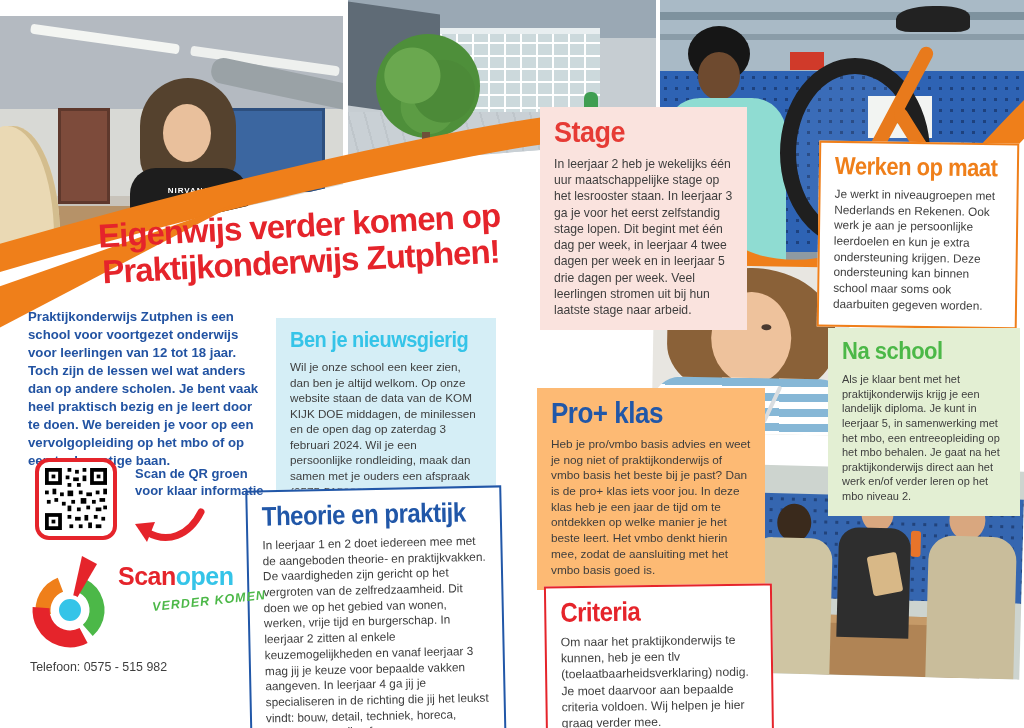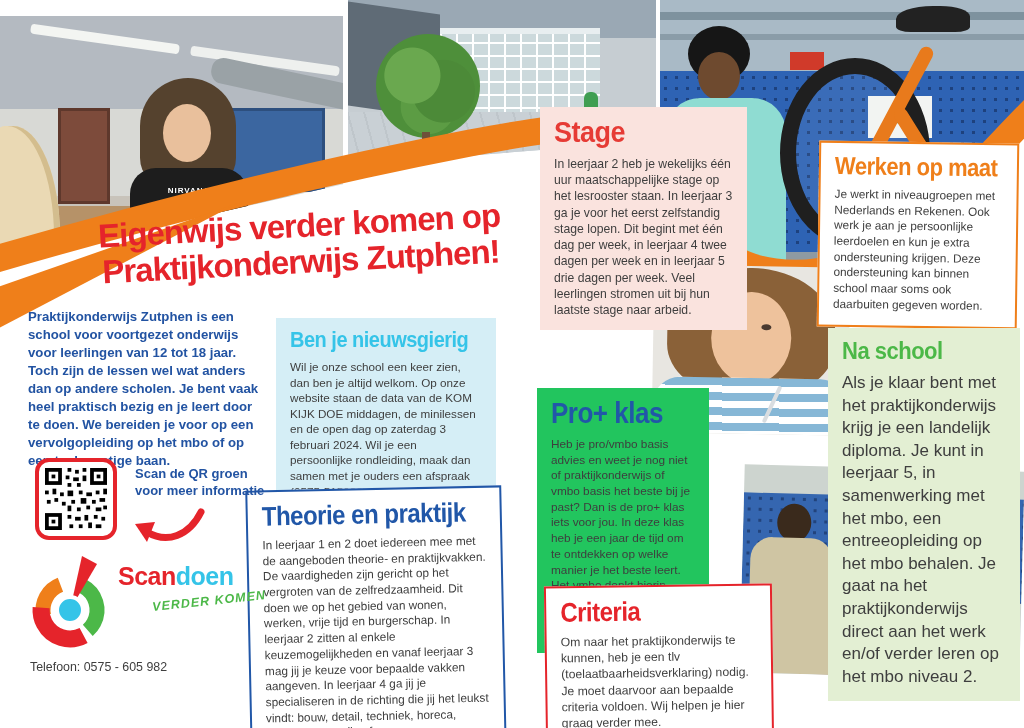--- a/index.html
+++ b/index.html
@@ -35,26 +35,26 @@
   .box p{margin:0;font-size:12.2px;line-height:1.33;color:#3e3e3e;}
   #box-stage{left:540px;top:107px;width:207px;min-height:196px;background:#fae3de;}
   #box-stage h2{color:#e63b35;font-size:27px;}
   #box-werken{left:818px;top:142px;width:200px;min-height:168px;background:#fff;
     border:2.5px solid #ef7f1a;transform:rotate(.8deg);}
   #box-werken h2{color:#ef7f1a;font-size:22px;}
   #box-werken p{font-size:11.8px;}
   #box-nieuwsgierig{left:276px;top:318px;width:220px;min-height:172px;background:#d5eef6;}
   #box-nieuwsgierig h2{color:#35c4e8;font-size:20px;}
   #box-nieuwsgierig p{font-size:11.7px;}
-  #box-pro{left:537px;top:388px;width:172px;min-height:162px;background:#22c55e;z-index:12;}
+  #box-pro{left:537px;top:388px;width:228px;min-height:162px;background:#fdba74;z-index:12;}
   #box-pro h2{color:#2157a8;font-size:26px;}
   #box-pro p{font-size:11.8px;}
   #box-naschool{left:828px;top:328px;width:192px;min-height:158px;background:#e3efd3;}
   #box-naschool h2{color:#4cb848;font-size:22px;}
-  #box-naschool p{font-size:17px;}
+  #box-naschool p{font-size:11px;}
   #box-theorie{left:248px;top:488px;width:256px;min-height:218px;background:#fff;
     border:2.5px solid #2157a8;transform:rotate(-1.2deg);}
   #box-theorie h2{color:#2157a8;font-size:24px;}
   #box-theorie p{font-size:11.8px;}
   #box-criteria{left:545px;top:585px;width:228px;min-height:120px;background:#fff;
     border:2.5px solid #e5242b;transform:rotate(-.8deg);z-index:12;}
   #box-criteria h2{color:#e5242b;font-size:24px;}
   
   #headline{position:absolute;left:80px;top:208px;width:440px;z-index:10;
     color:#e5242b;font-weight:800;font-size:33px;line-height:1.08;text-align:center;
@@ -245,39 +245,39 @@
             <rect x="30" y="26" width="2" height="2"></rect>
           <rect x="13" y="30" width="2" height="2"></rect>
             <rect x="18" y="30" width="2" height="2"></rect>
             <rect x="23" y="29" width="2" height="3"></rect>
           <rect x="27" y="30" width="3" height="2"></rect>
         </g>
       </svg>
     </div>
     <div id="qr-label">
       <div>Scan de QR groen</div>
-      <div>voor meer informatie</div>
+      <div>voor klaar informatie</div>
     </div>
     <svg id="qr-arrow" width="78" height="46" viewBox="0 0 78 46">
       <path d="M70 8 C 58 32, 36 40, 16 28" fill="none" stroke="#e5242b" stroke-width="7" stroke-linecap="round"></path>
       <polygon points="4,20 24,18 16,38" fill="#e5242b"></polygon>
     </svg>
   </div>
 
   <div id="logo" style="height:110px;">
     <svg id="logo-mark" width="96" height="110" viewBox="0 0 96 110">
       <circle cx="46" cy="62" r="27" fill="none" stroke="#4cb848" stroke-width="15" stroke-dasharray="52 118" transform="rotate(-62 46 62)"></circle>
       <circle cx="46" cy="62" r="27" fill="none" stroke="#ef7f1a" stroke-width="15" stroke-dasharray="38 132" transform="rotate(168 46 62)"></circle>
       <circle cx="46" cy="62" r="29" fill="none" stroke="#e5242b" stroke-width="17" stroke-dasharray="62 122" transform="rotate(62 46 62)"></circle>
       <polygon points="46,62 58,8 73,16" fill="#e5242b"></polygon>
       <circle cx="46" cy="62" r="13" fill="#35c4e8" stroke="#ffffff" stroke-width="4"></circle>
     </svg>
     <div id="logo-words">
-      <div id="logo-eigen"><span class="w1">Scan</span><span class="w2">doen</span></div>
+      <div id="logo-eigen"><span class="w1">Scan</span><span class="w2">open</span></div>
       <div id="logo-tagline">VERDER KOMEN</div>
     </div>
   </div>
 
   <div id="footer">
-    <div>Telefoon:  0575 - 605 982</div>
+    <div>Telefoon:  0575 - 515 982</div>
   </div>
 
 </div>
 
 </body></html>

